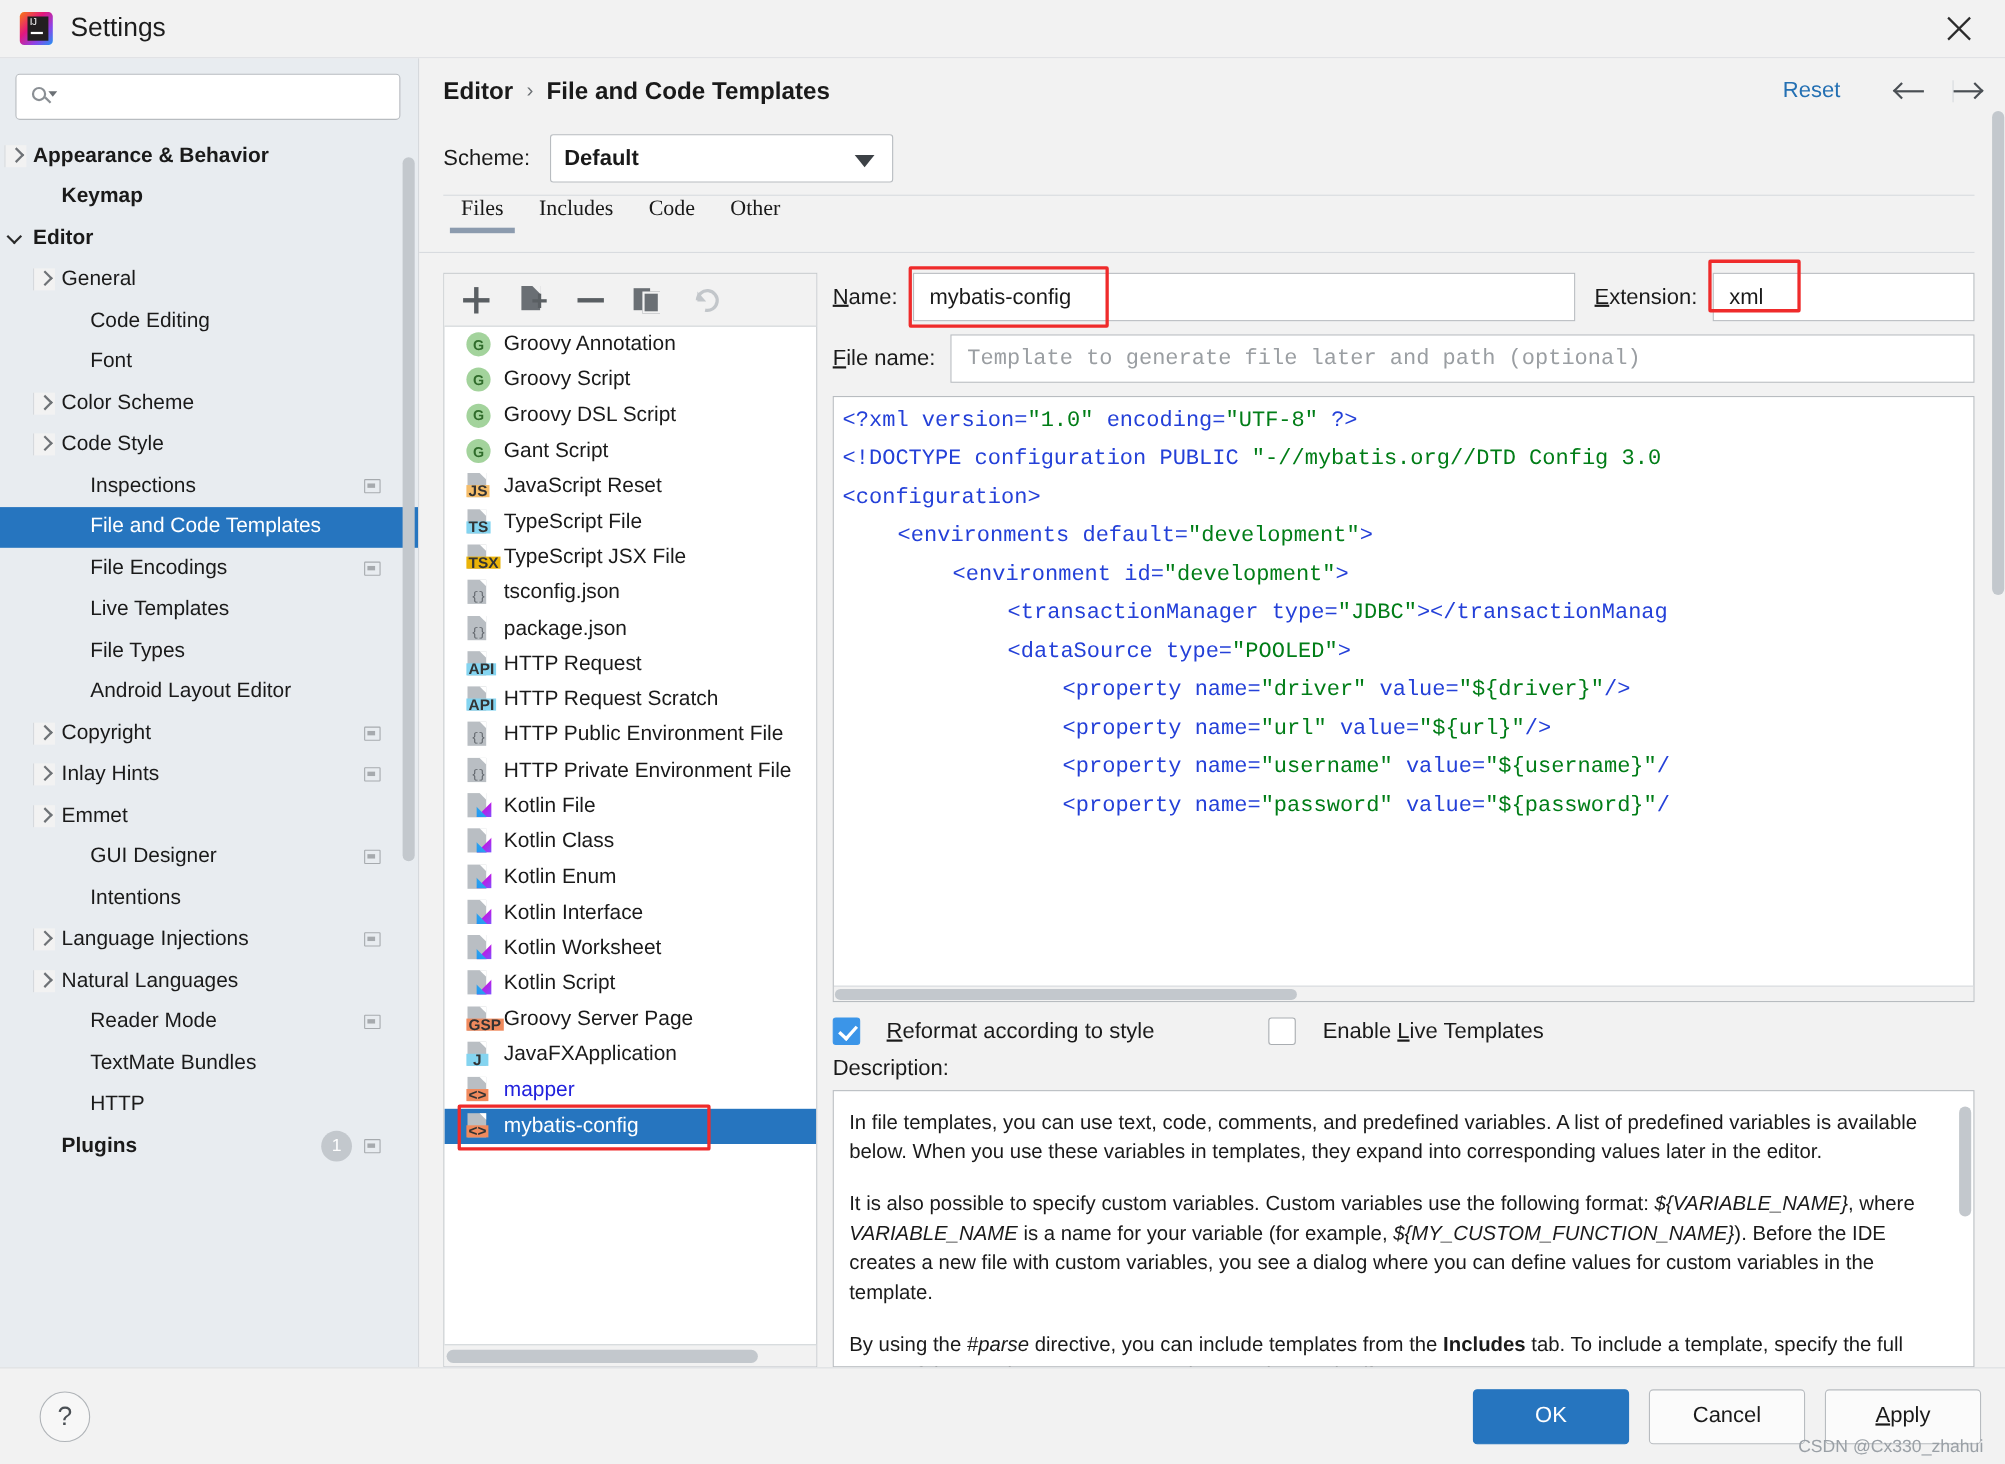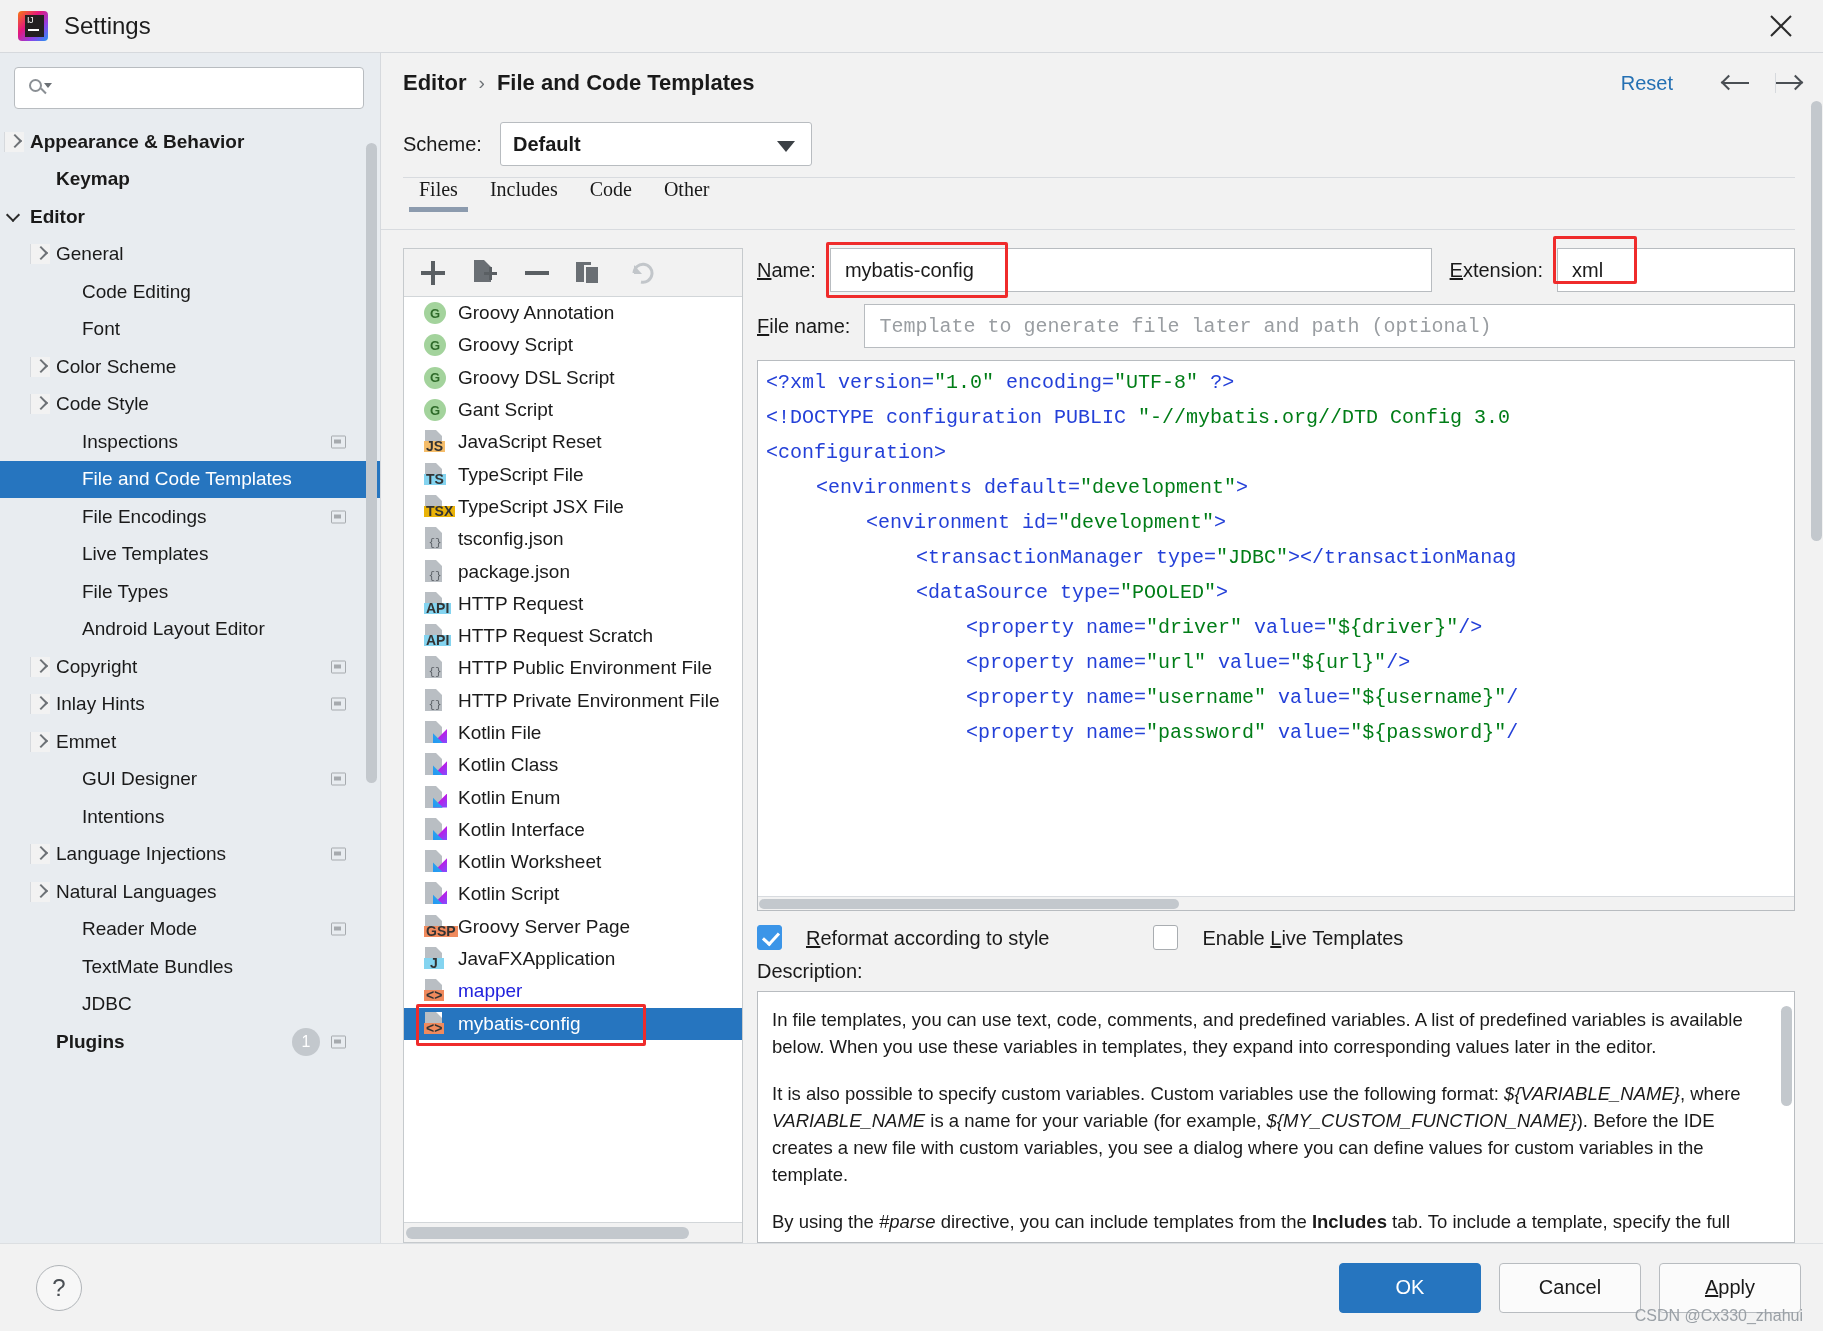--- a/index.html
+++ b/index.html
@@ -570,21 +570,21 @@
             <span class="arrow" style="margin-left: 56px;"></span>
             <span class="label">Reader Mode</span>
             <span class="badge-icon"></span>
           </div>
           <div class="tree-item">
             <span class="arrow" style="margin-left: 56px;"></span>
             <span class="label">TextMate Bundles</span>
           </div>
           <div class="tree-item">
             <span class="arrow" style="margin-left: 56px;"></span>
-            <span class="label">JDBC</span>
+            <span class="label">HTTP</span>
           </div>
           <div class="tree-item bold">
             <span class="arrow" style="margin-left: 30px;"></span>
             <span class="label">Plugins</span>
             <span class="count-badge">1</span>
             <span class="badge-icon"></span>
           </div>
         </div>
       <div class="sb-scroll"></div>
     </div>

